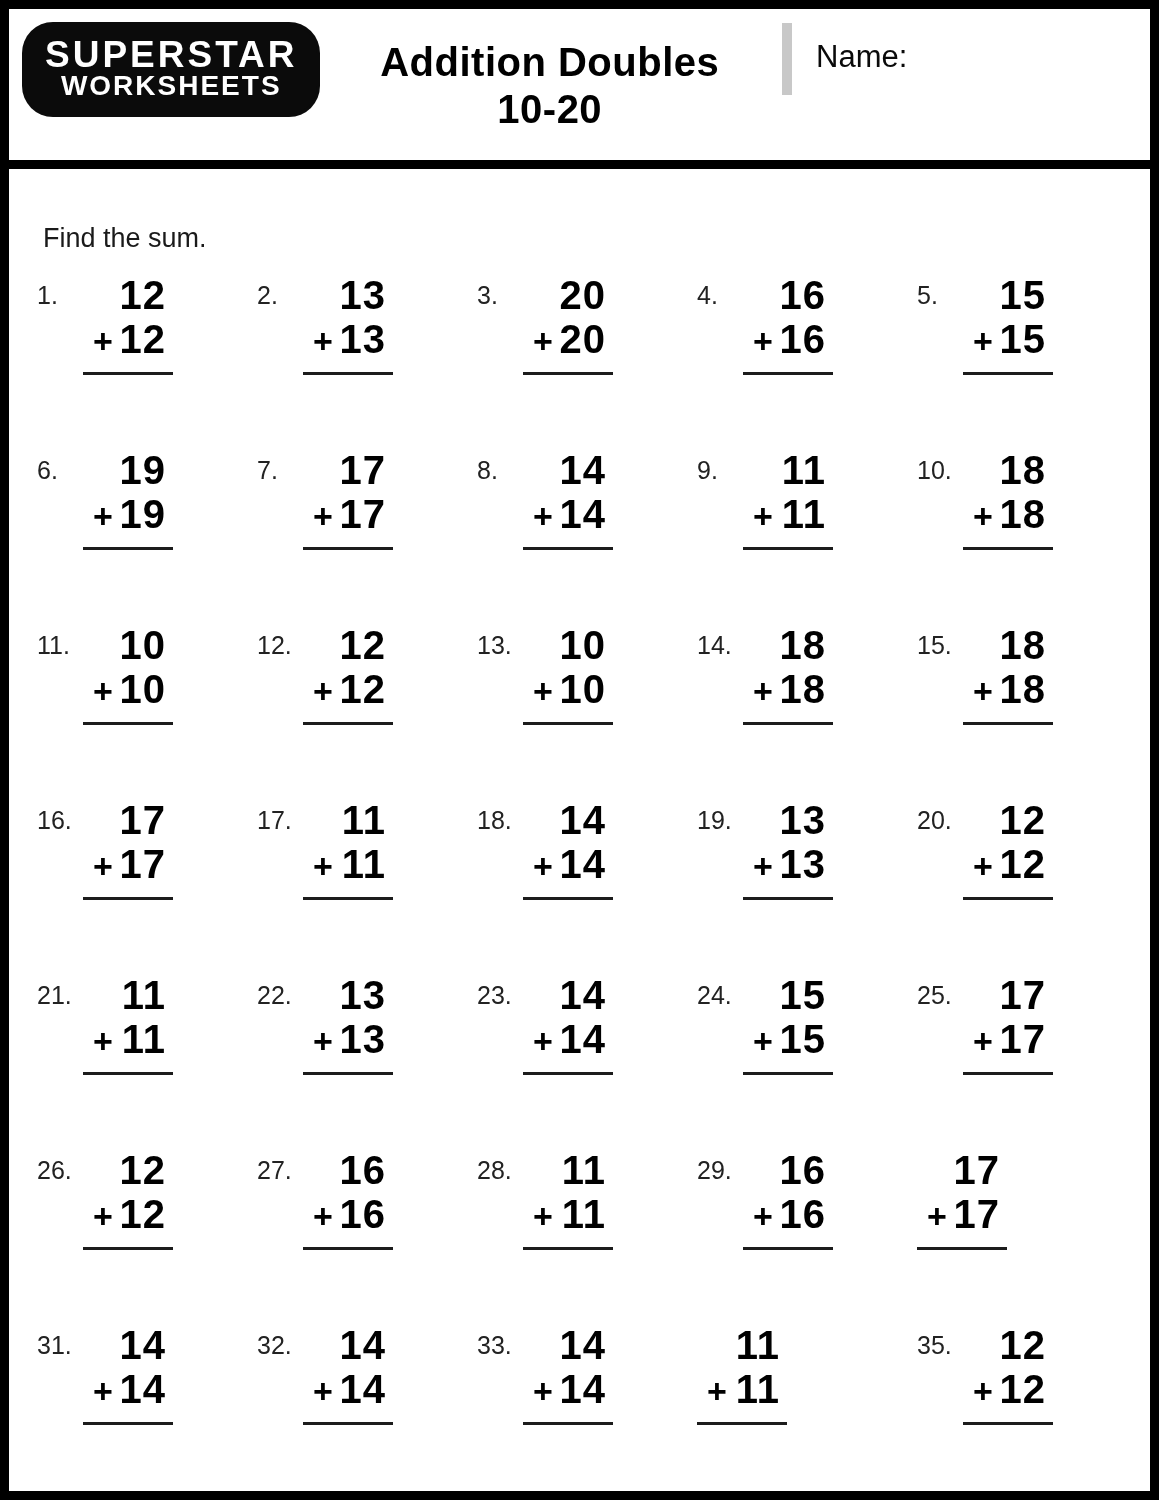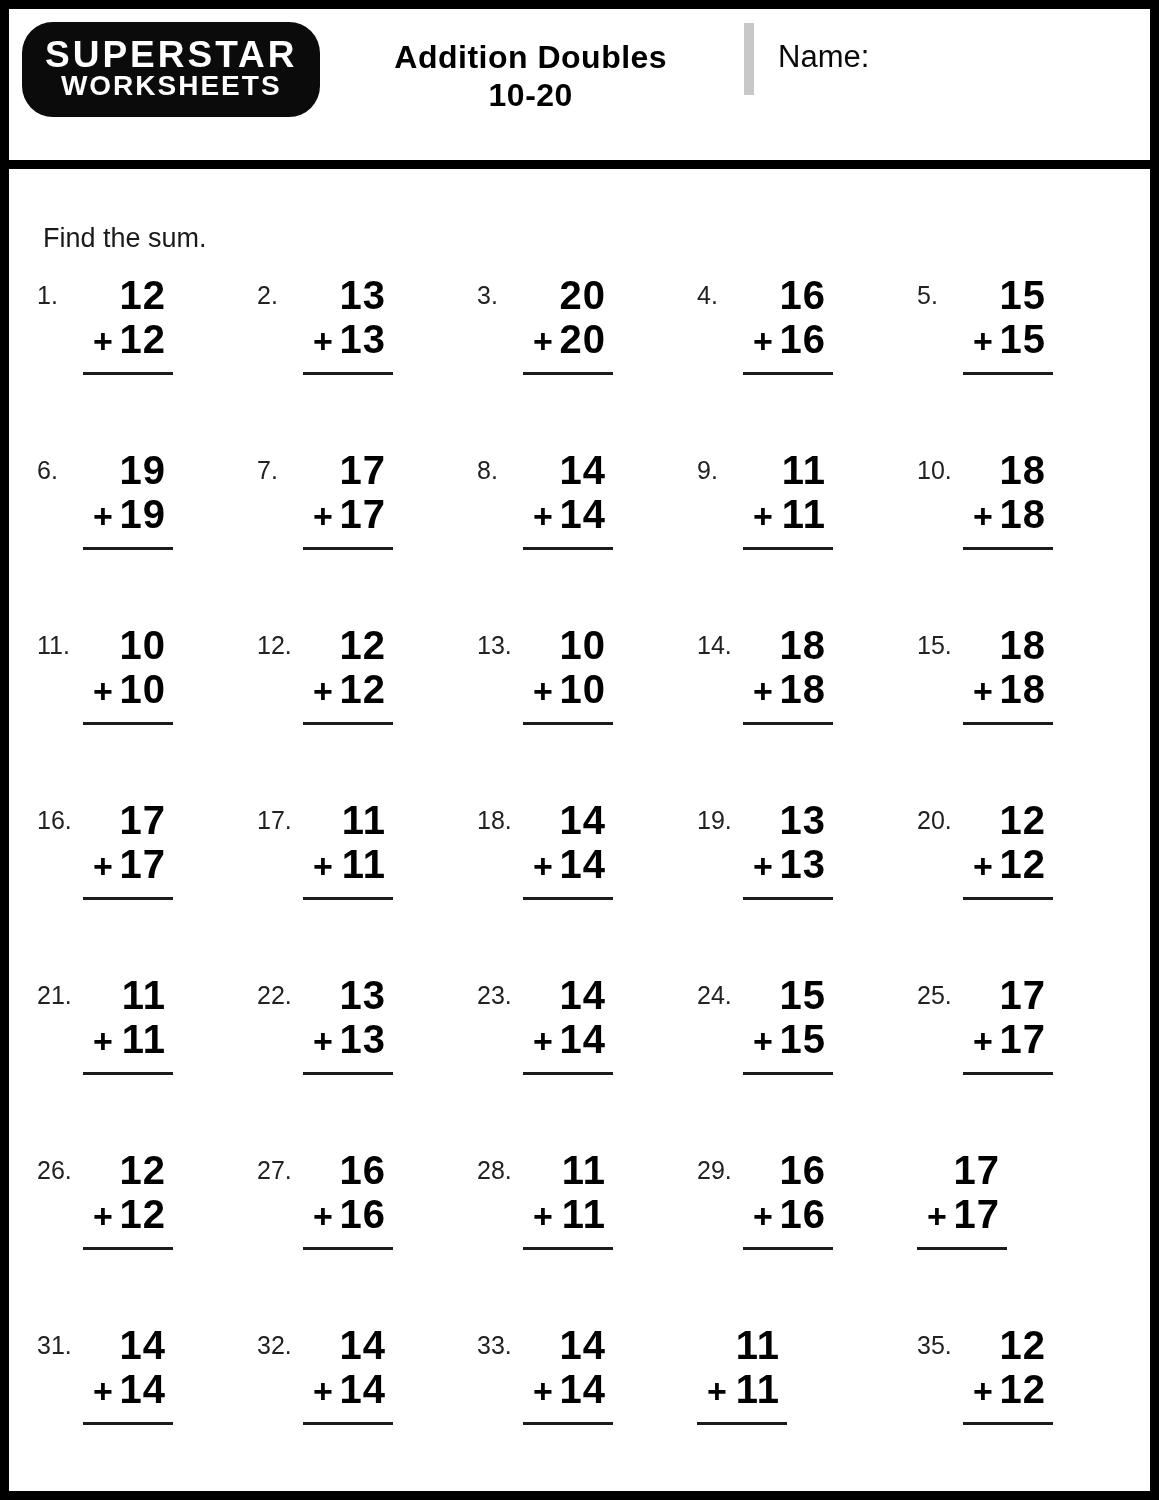--- a/index.html
+++ b/index.html
@@ -45,27 +45,27 @@
     display: block;
     font-size: 28px;
     line-height: 1.0;
     letter-spacing: 2px;
   }
   .title-block {
     flex: 1;
     text-align: center;
     padding-top: 30px;
     font-weight: bold;
-    font-size: 32px;
+    font-size: 40px;
     line-height: 1.18;
     letter-spacing: 0.5px;
   }
   .name-area {
     flex: none;
-    width: 406px;
+    width: 368px;
     display: flex;
     align-items: flex-start;
     padding-top: 14px;
   }
   .name-divider {
     width: 10px;
     height: 72px;
     background: #c8c8c8;
     flex: none;
   }

